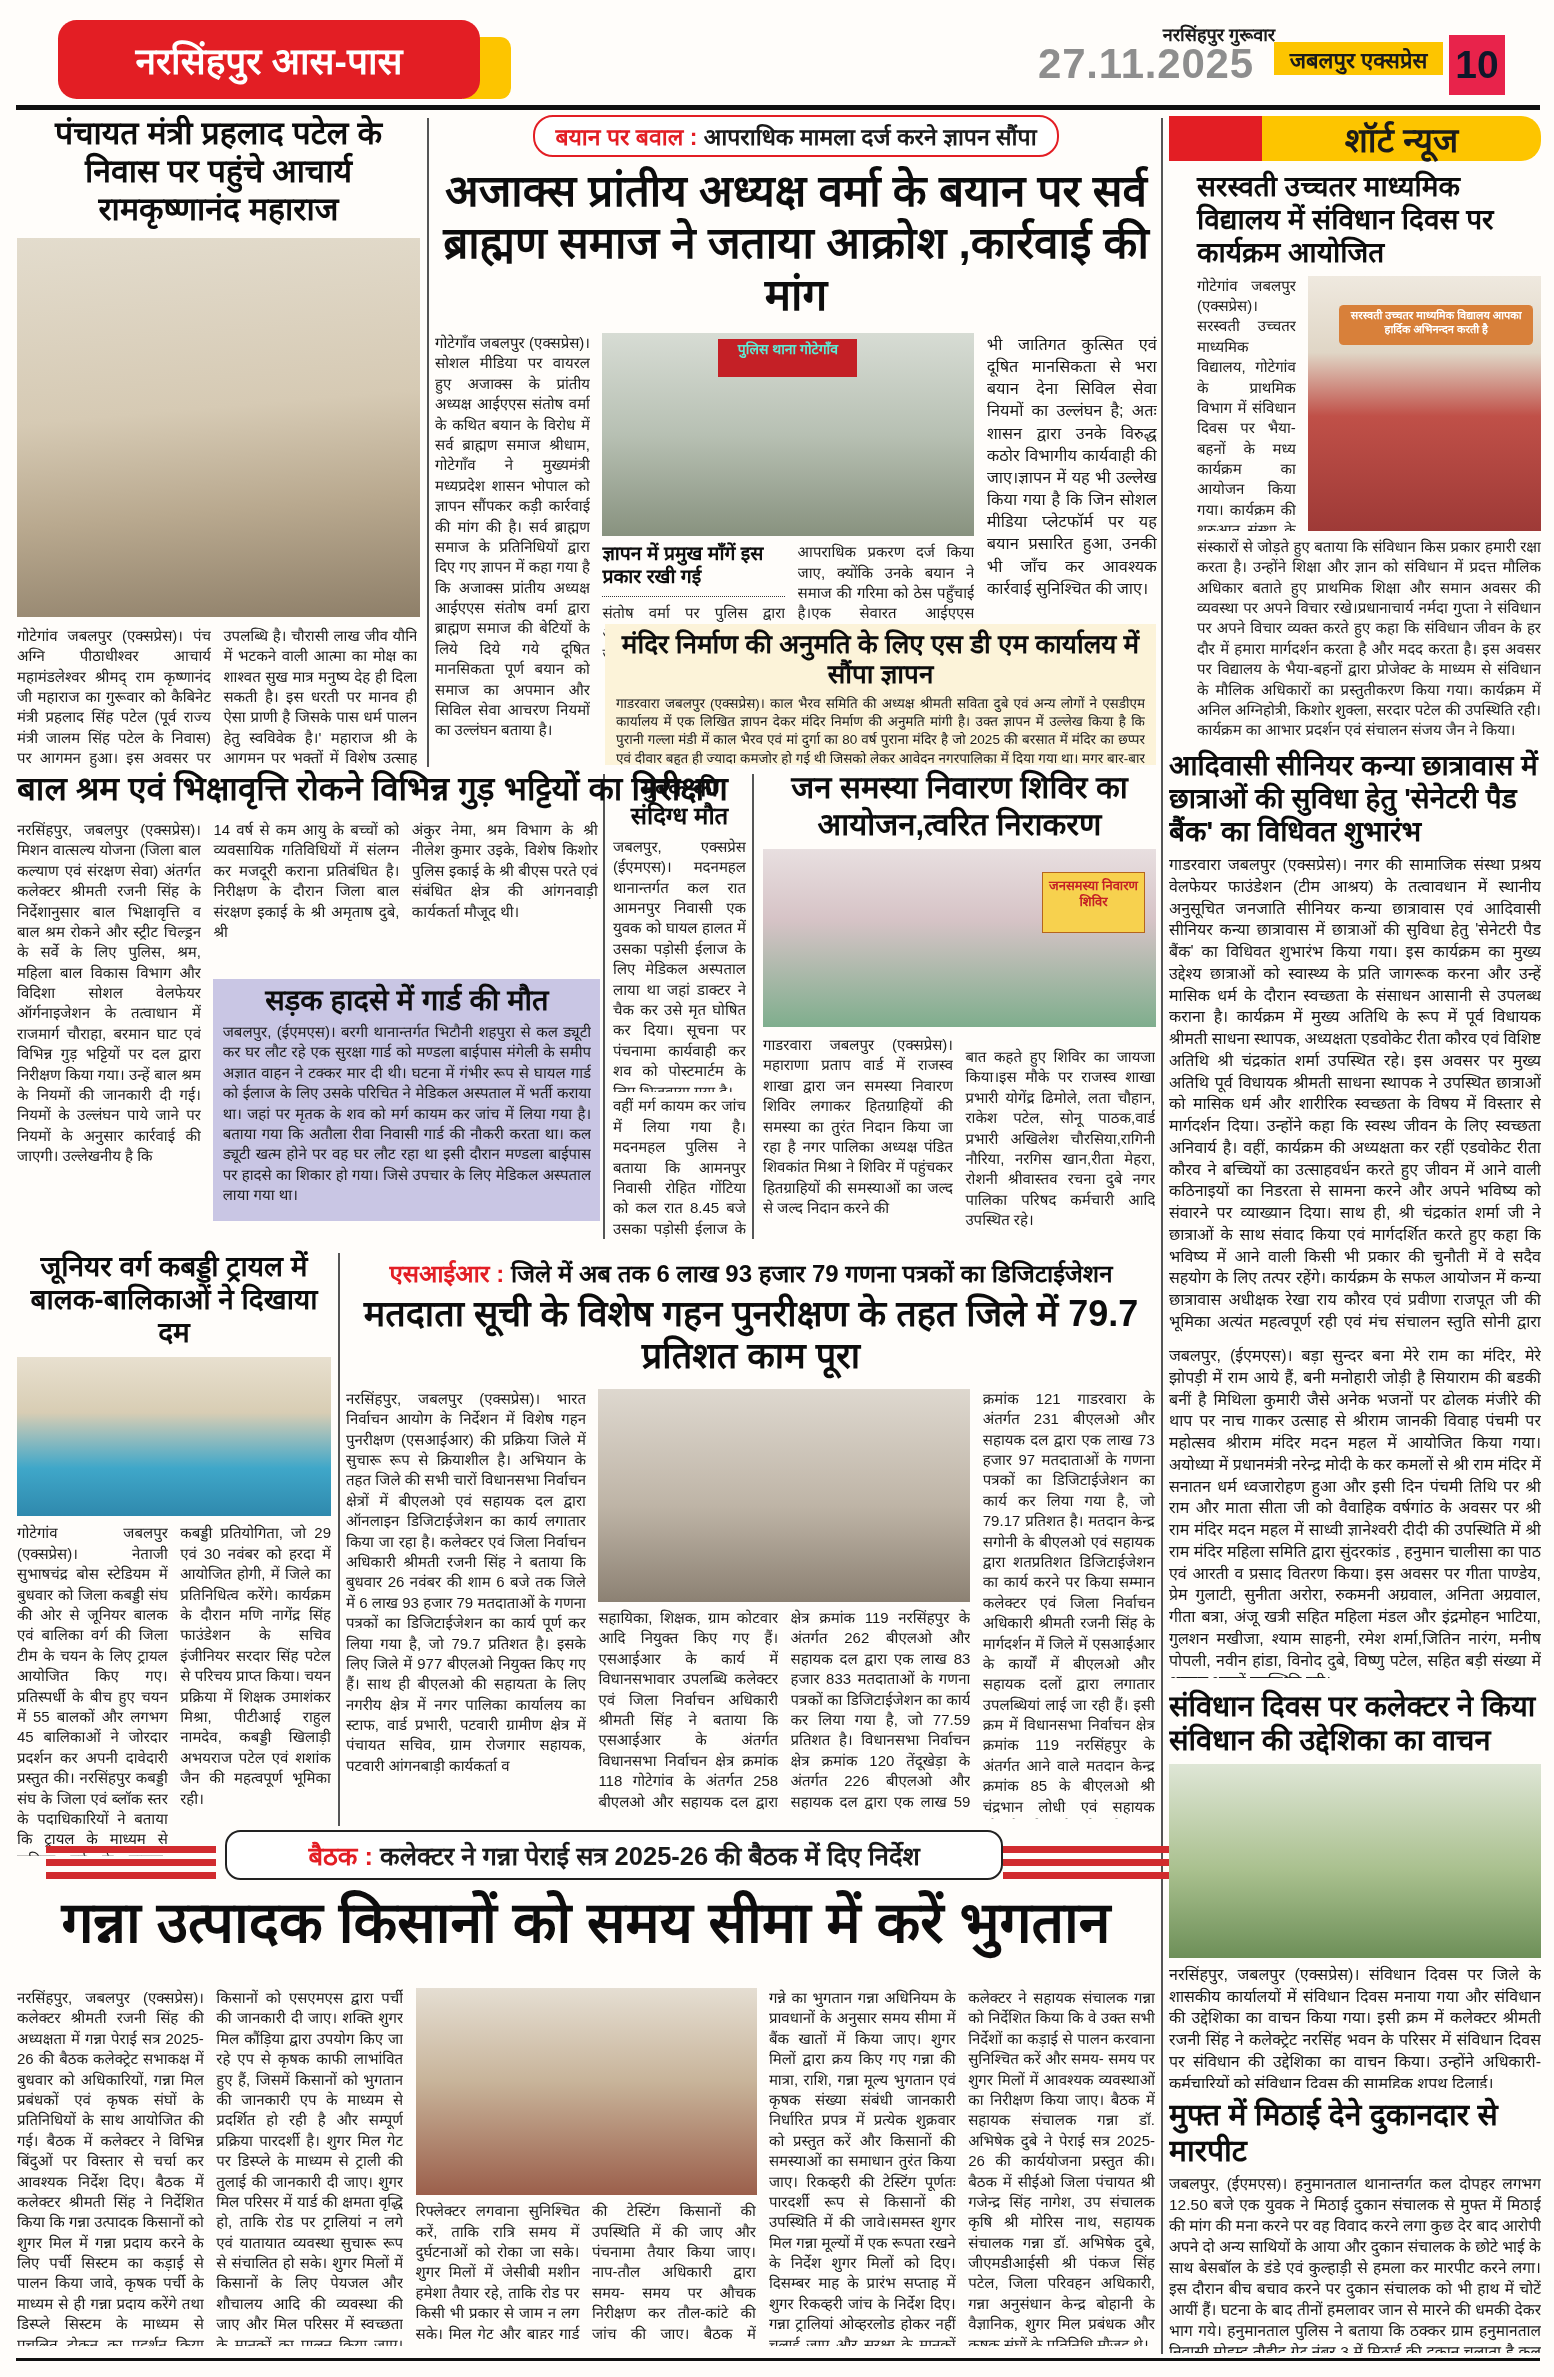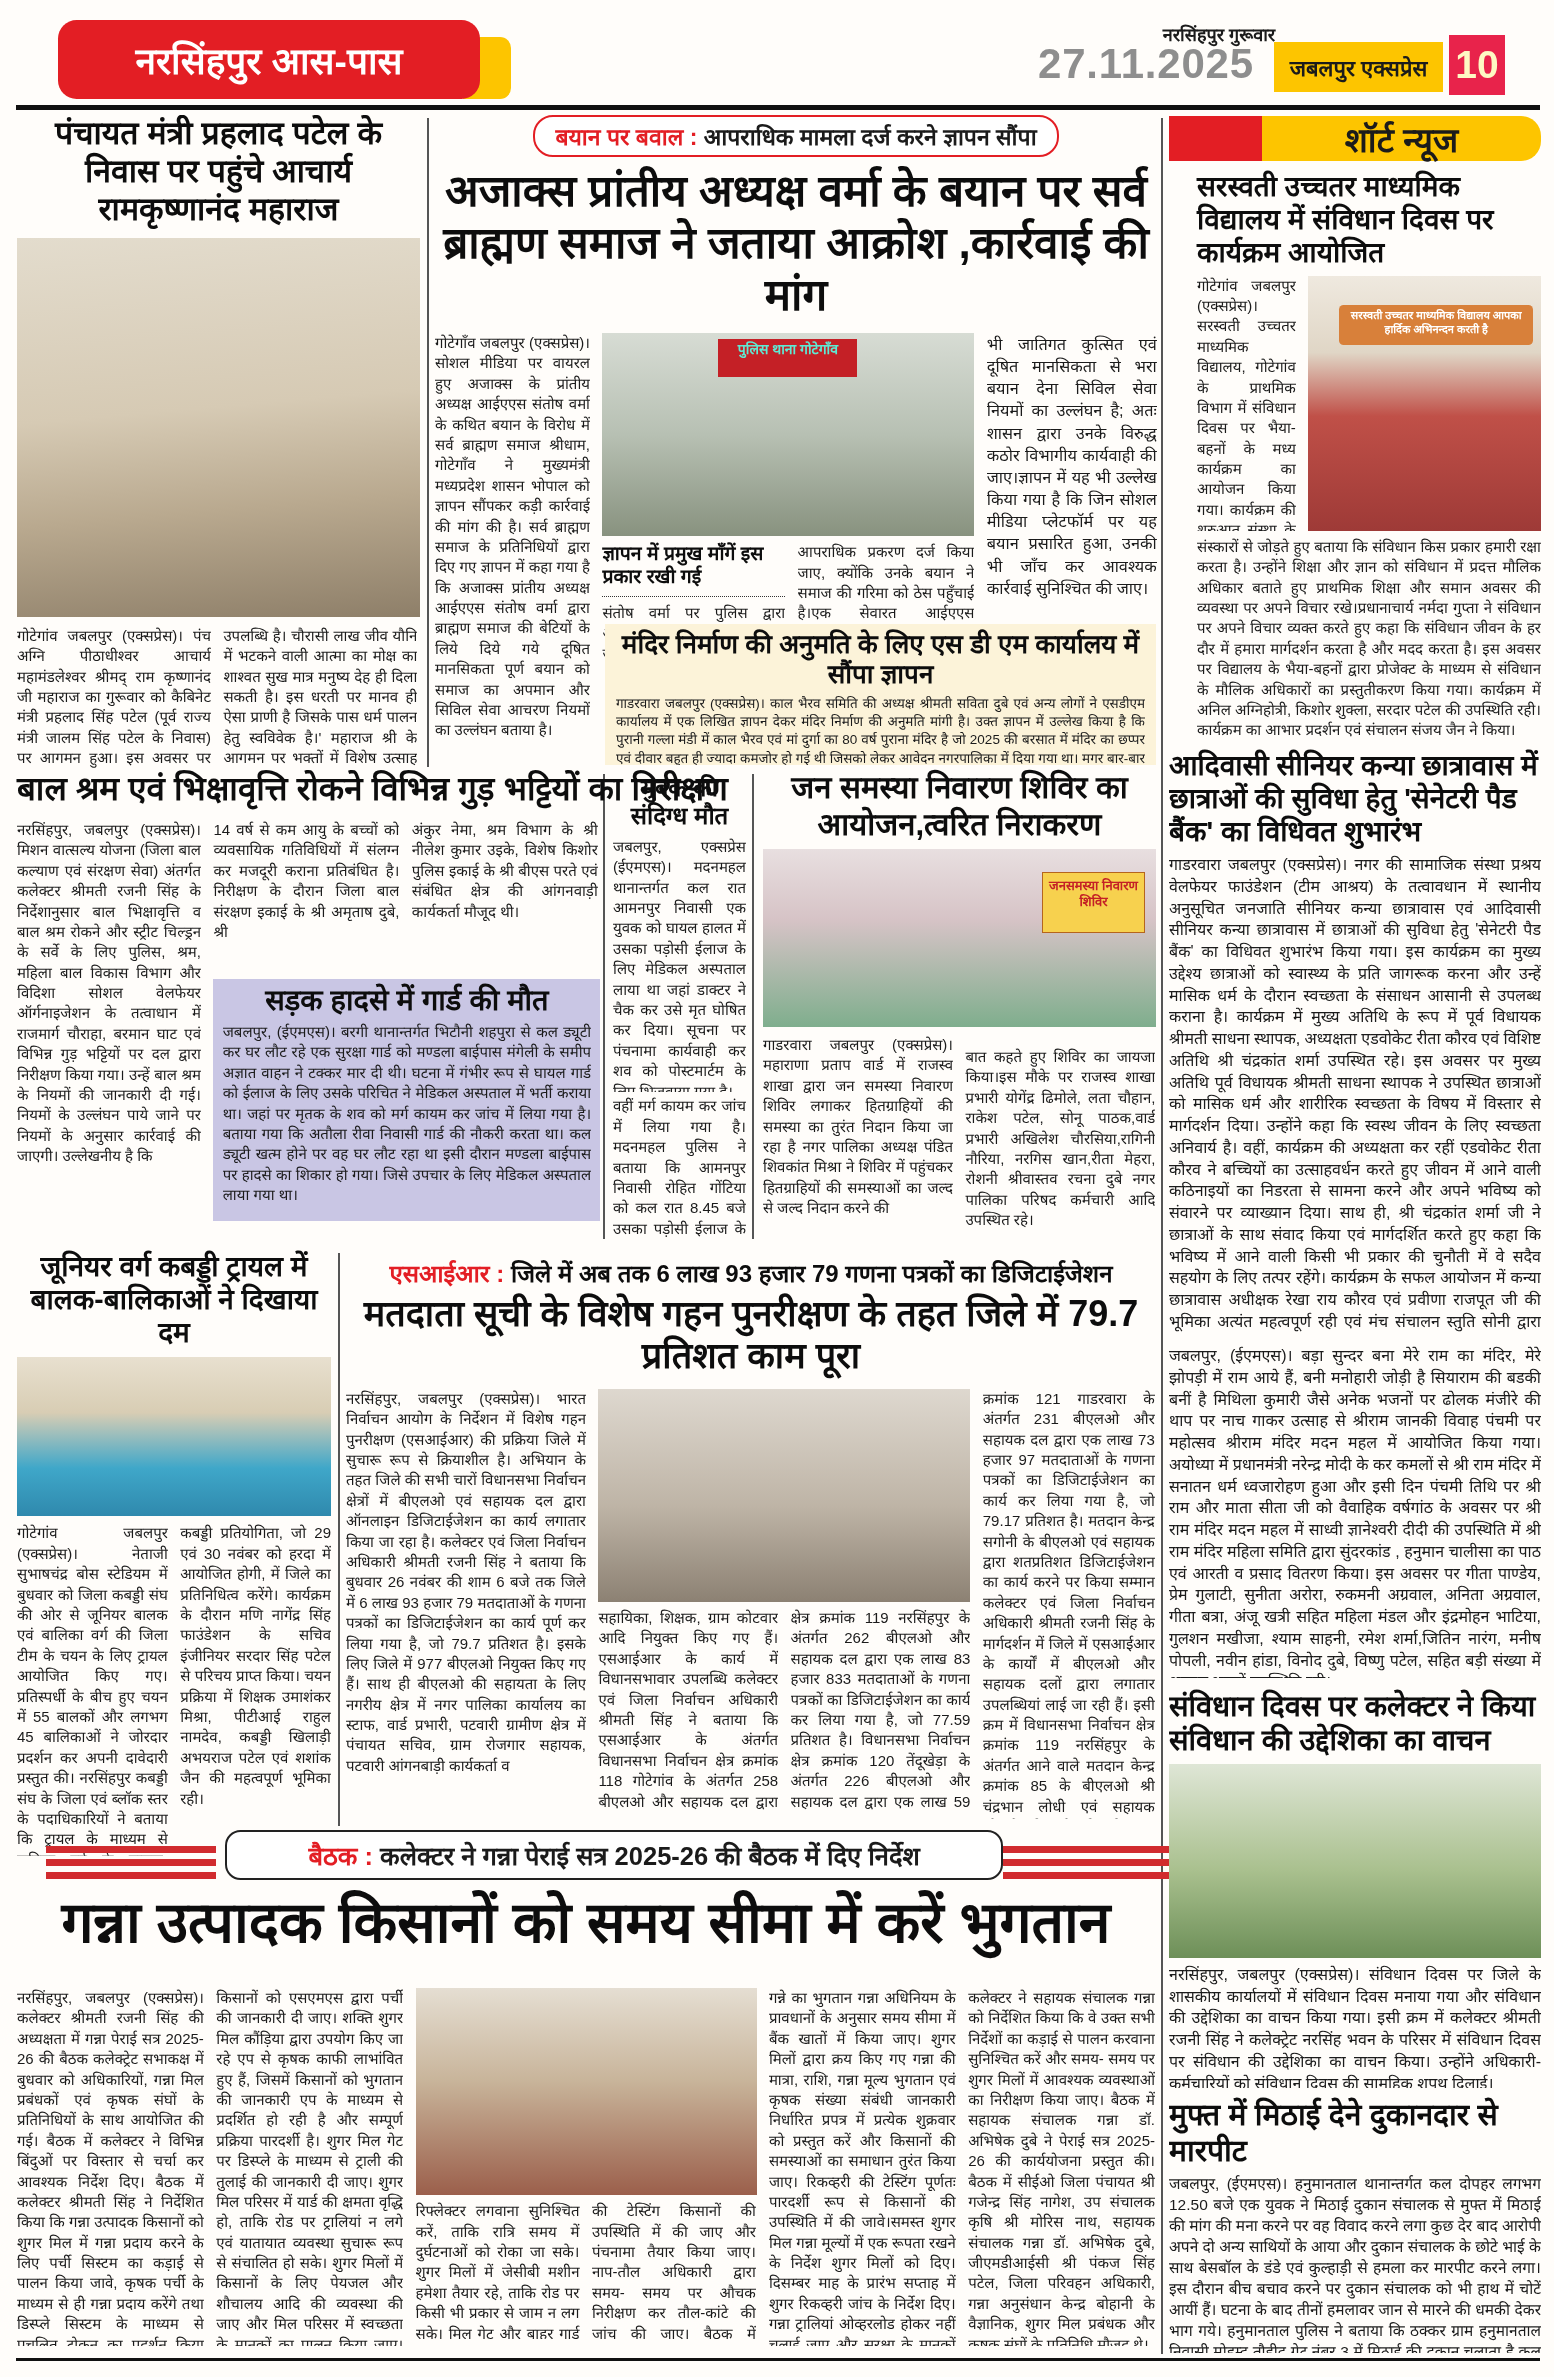--- a/index.html
+++ b/index.html
@@ -5,23 +5,23 @@
   html,body{margin:0;padding:0;background:#e9e7e2;}
   .page{position:relative;width:1555px;height:2377px;background:#fffdfa;margin:0 auto;
         font-family:"Liberation Sans","DejaVu Sans",sans-serif;color:#1b1b1b;overflow:hidden;}
   .abs{position:absolute;}
   .masthead{left:58px;top:20px;width:422px;height:79px;background:#e31e24;border-radius:18.6px;
             display:flex;align-items:center;justify-content:center;color:#fff;font-weight:bold;
             font-size:37px;z-index:2;}
   .masttab{left:463px;top:37px;width:48px;height:62px;background:#fdc500;border-radius:0 11px 11px 0;z-index:1;}
   .edition{left:1126px;top:22px;width:186px;text-align:center;font-weight:bold;font-size:18px;}
   .date{left:1030px;top:40px;width:232px;text-align:center;font-weight:bold;font-size:42px;color:#8e8e8e;letter-spacing:0.8px;}
-  .paperbox{left:1274px;top:42px;width:169px;height:50px;background:#fdc500;display:flex;align-items:center;
+  .paperbox{left:1274px;top:42px;width:169px;height:33px;background:#fdc500;display:flex;align-items:center;
             justify-content:center;font-weight:bold;font-size:22px;}
-  .pagenum{left:1449px;top:35px;width:56px;height:60px;background:#e8234b;color:#fef9c3;display:flex;
+  .pagenum{left:1449px;top:35px;width:56px;height:60px;background:#e8234b;color:#0f172a;display:flex;
            align-items:center;justify-content:center;font-weight:bold;font-size:39px;}
   .hrule{background:#111;}
   .vrule{background:#555;width:1.5px;}
   .kickerbox{border:2.3px solid #e31e24;border-radius:20px;padding:3.1px 20px;display:inline-block;
              font-size:23px;font-weight:bold;background:#fff;}
   .red{color:#e31e24;}
   .headline{font-weight:bold;color:#0d0d0d;line-height:1.18;}
   .center{text-align:center;}
   .body-txt{font-size:15px;line-height:1.36;text-align:justify;}
   .photo{background:#c9c2b4;position:relative;overflow:hidden;}

